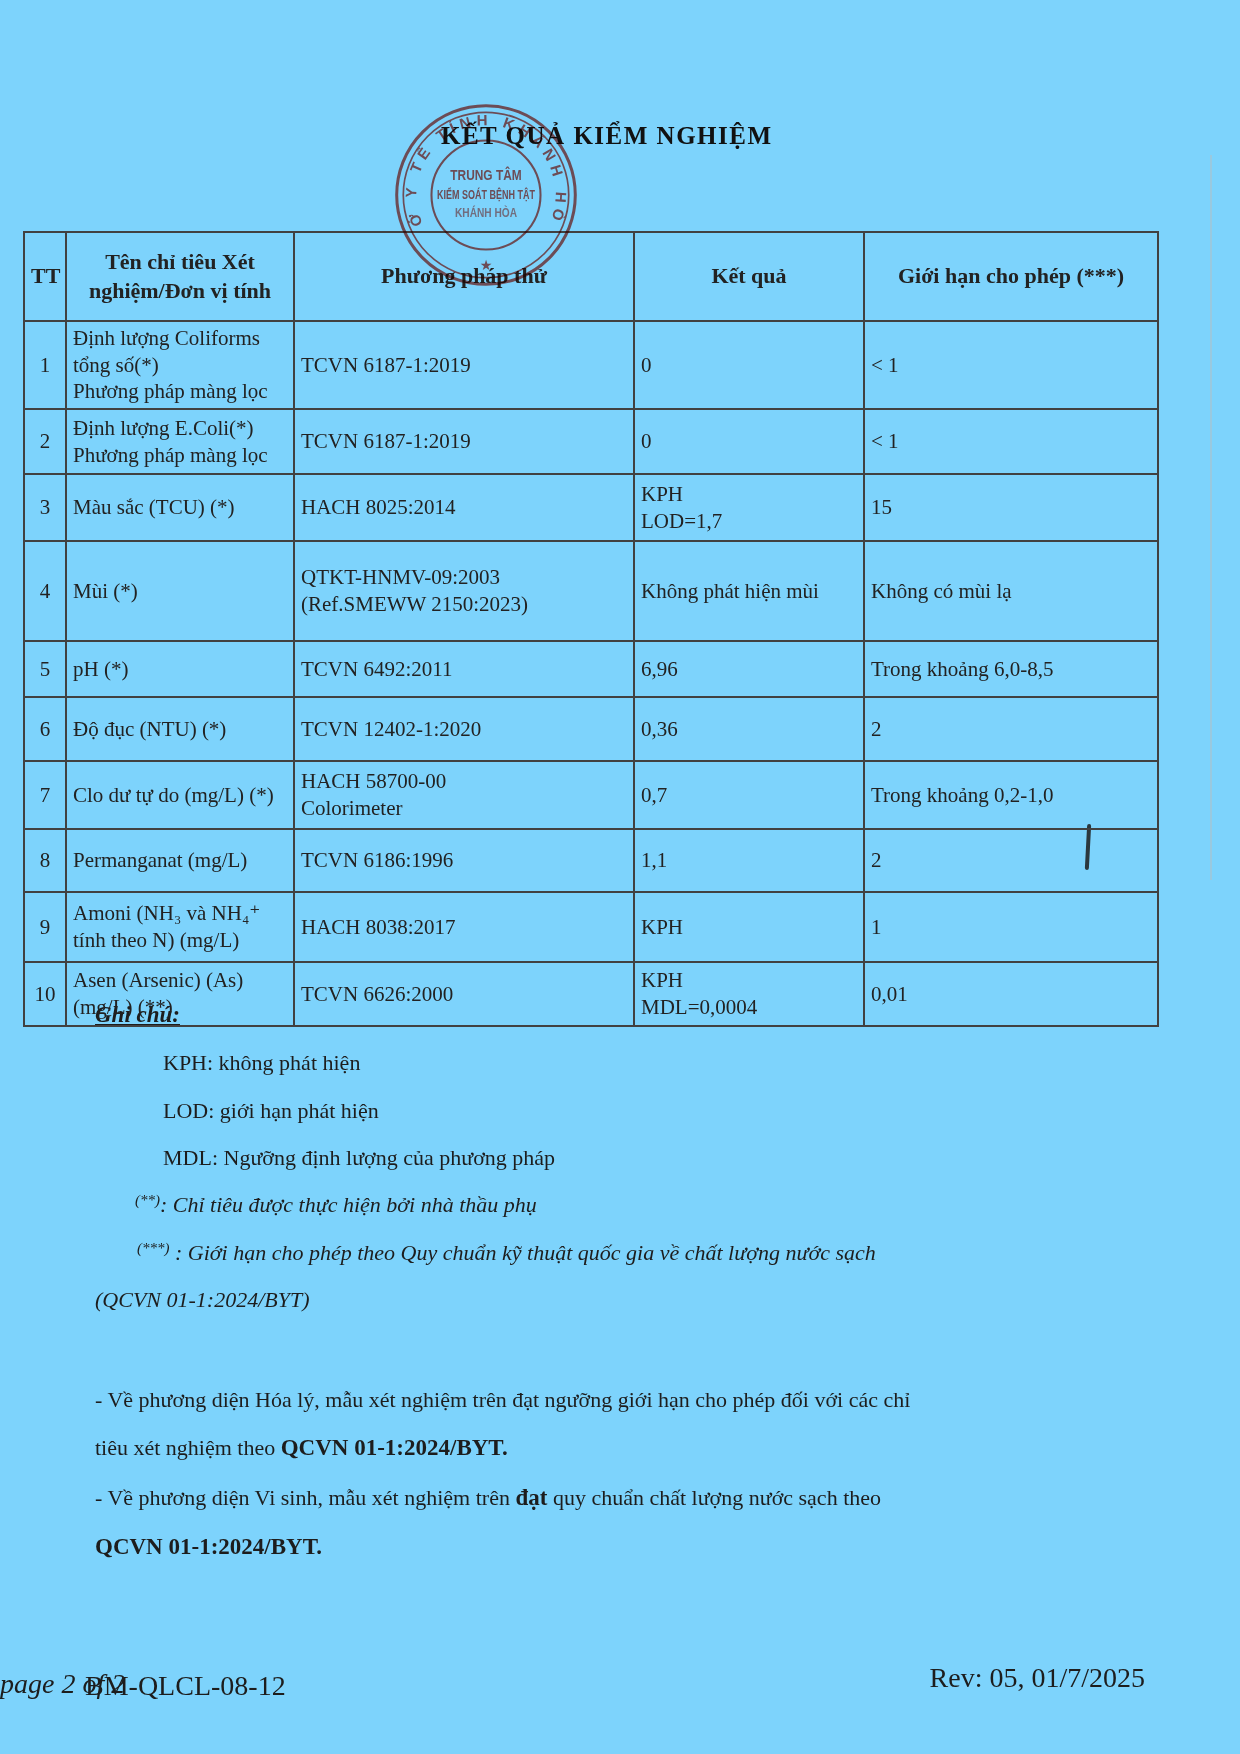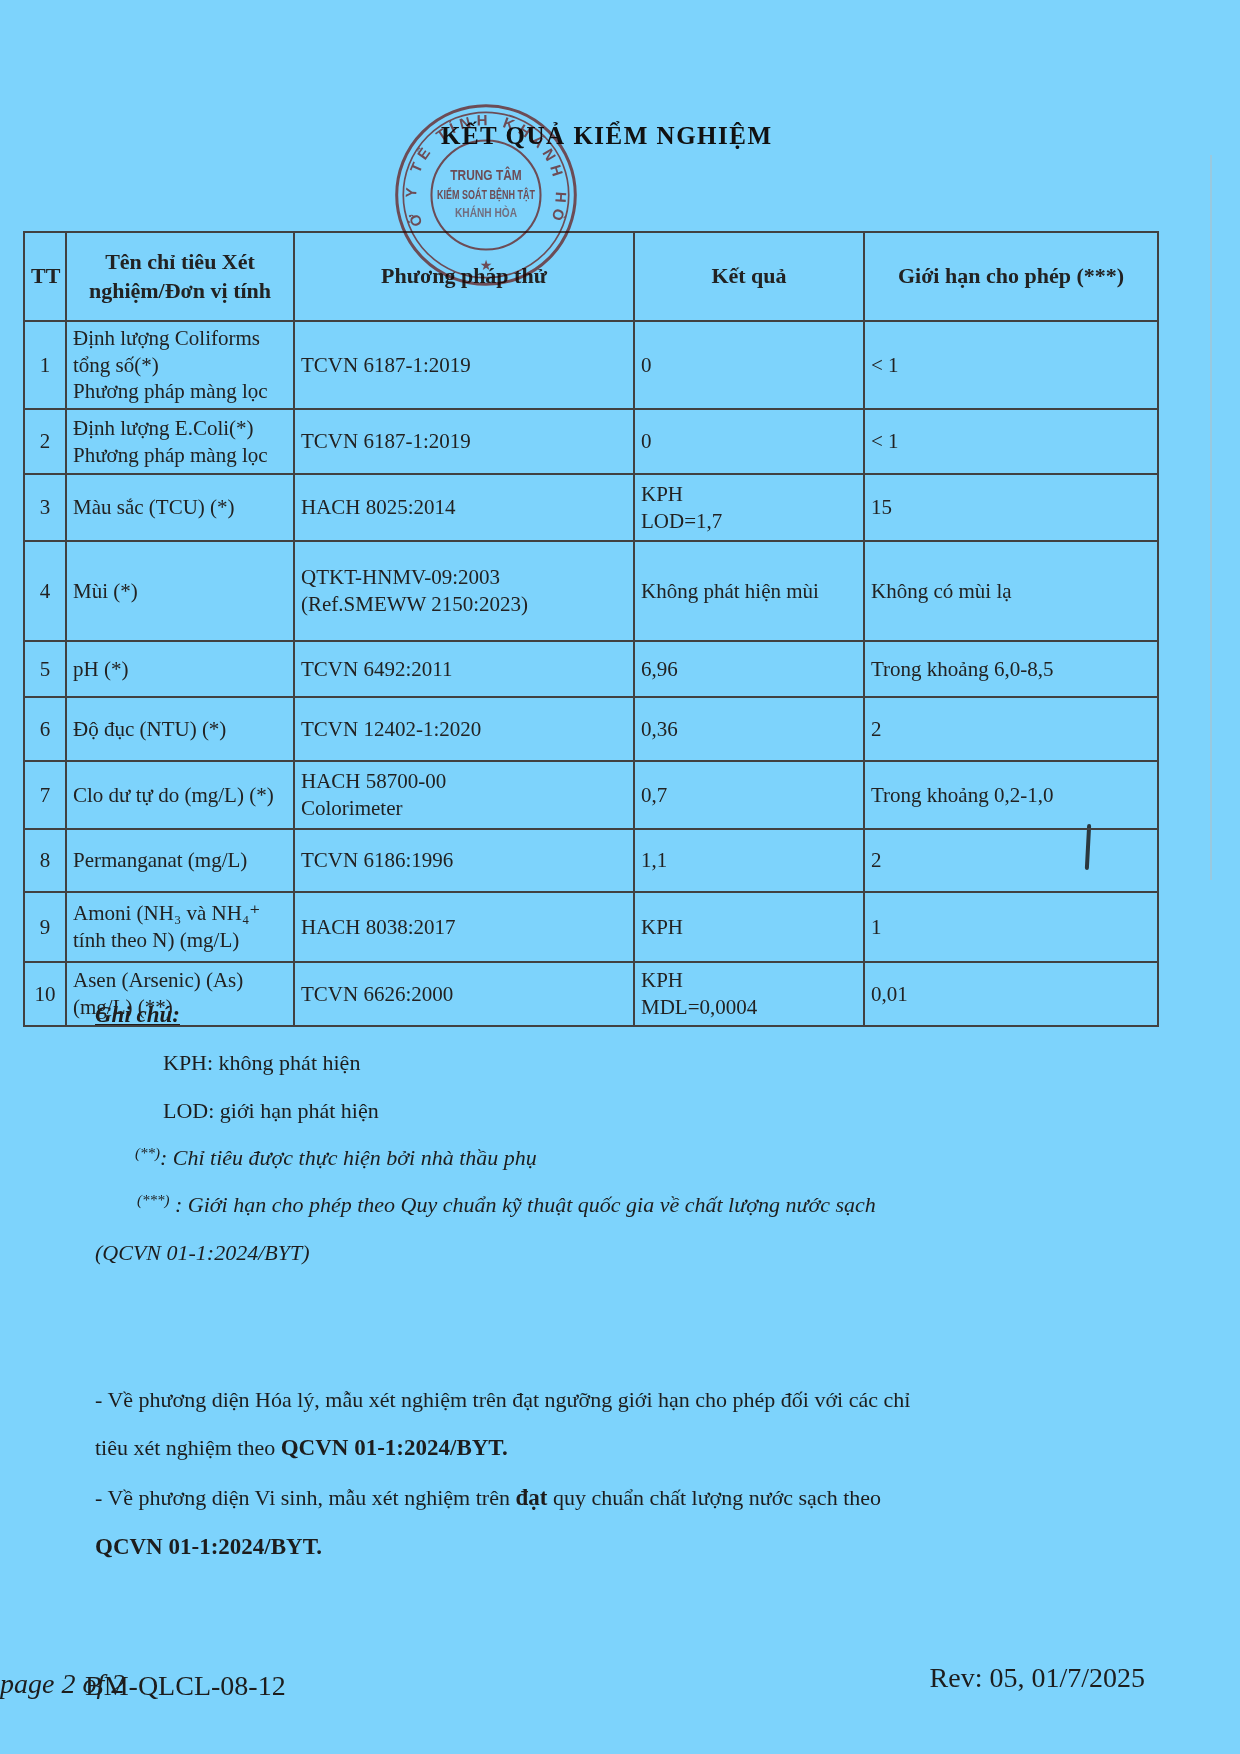--- a/index.html
+++ b/index.html
@@ -180,20 +180,21 @@
           <td class="c-mid">0,01</td>
         </tr>
       </tbody>
     </table>
   </div>
 
   <div class="notes">
     <div class="notes-heading">Ghi chú:</div>
     <div class="note-line">KPH: không phát hiện</div>
     <div class="note-line">LOD: giới hạn phát hiện</div>
+    <div class="note-line">MDL: Ngưỡng định lượng của phương pháp</div>
     <div class="note-mark mk2"><span class="mk">(**)</span><span>: Chỉ tiêu được thực hiện bởi nhà thầu phụ</span></div>
     <div class="note-mark mk3"><span class="mk">(***)</span><span> : Giới hạn cho phép theo Quy chuẩn kỹ thuật quốc gia về chất lượng nước sạch</span></div>
     <div class="note-cont">(QCVN 01-1:2024/BYT)</div>
   </div>
 
   <div class="conclusion">
     <p class="cl"><span>- Về phương diện Hóa lý, mẫu xét nghiệm trên đạt ngưỡng giới hạn cho phép đối với các chỉ
 tiêu xét nghiệm theo </span><b>QCVN 01-1:2024/BYT.</b></p>
     <p class="cl"><span>- Về phương diện Vi sinh, mẫu xét nghiệm trên </span><b>đạt</b><span> quy chuẩn chất lượng nước sạch theo</span></p>
     <div class="final-ref">QCVN 01-1:2024/BYT.</div>

